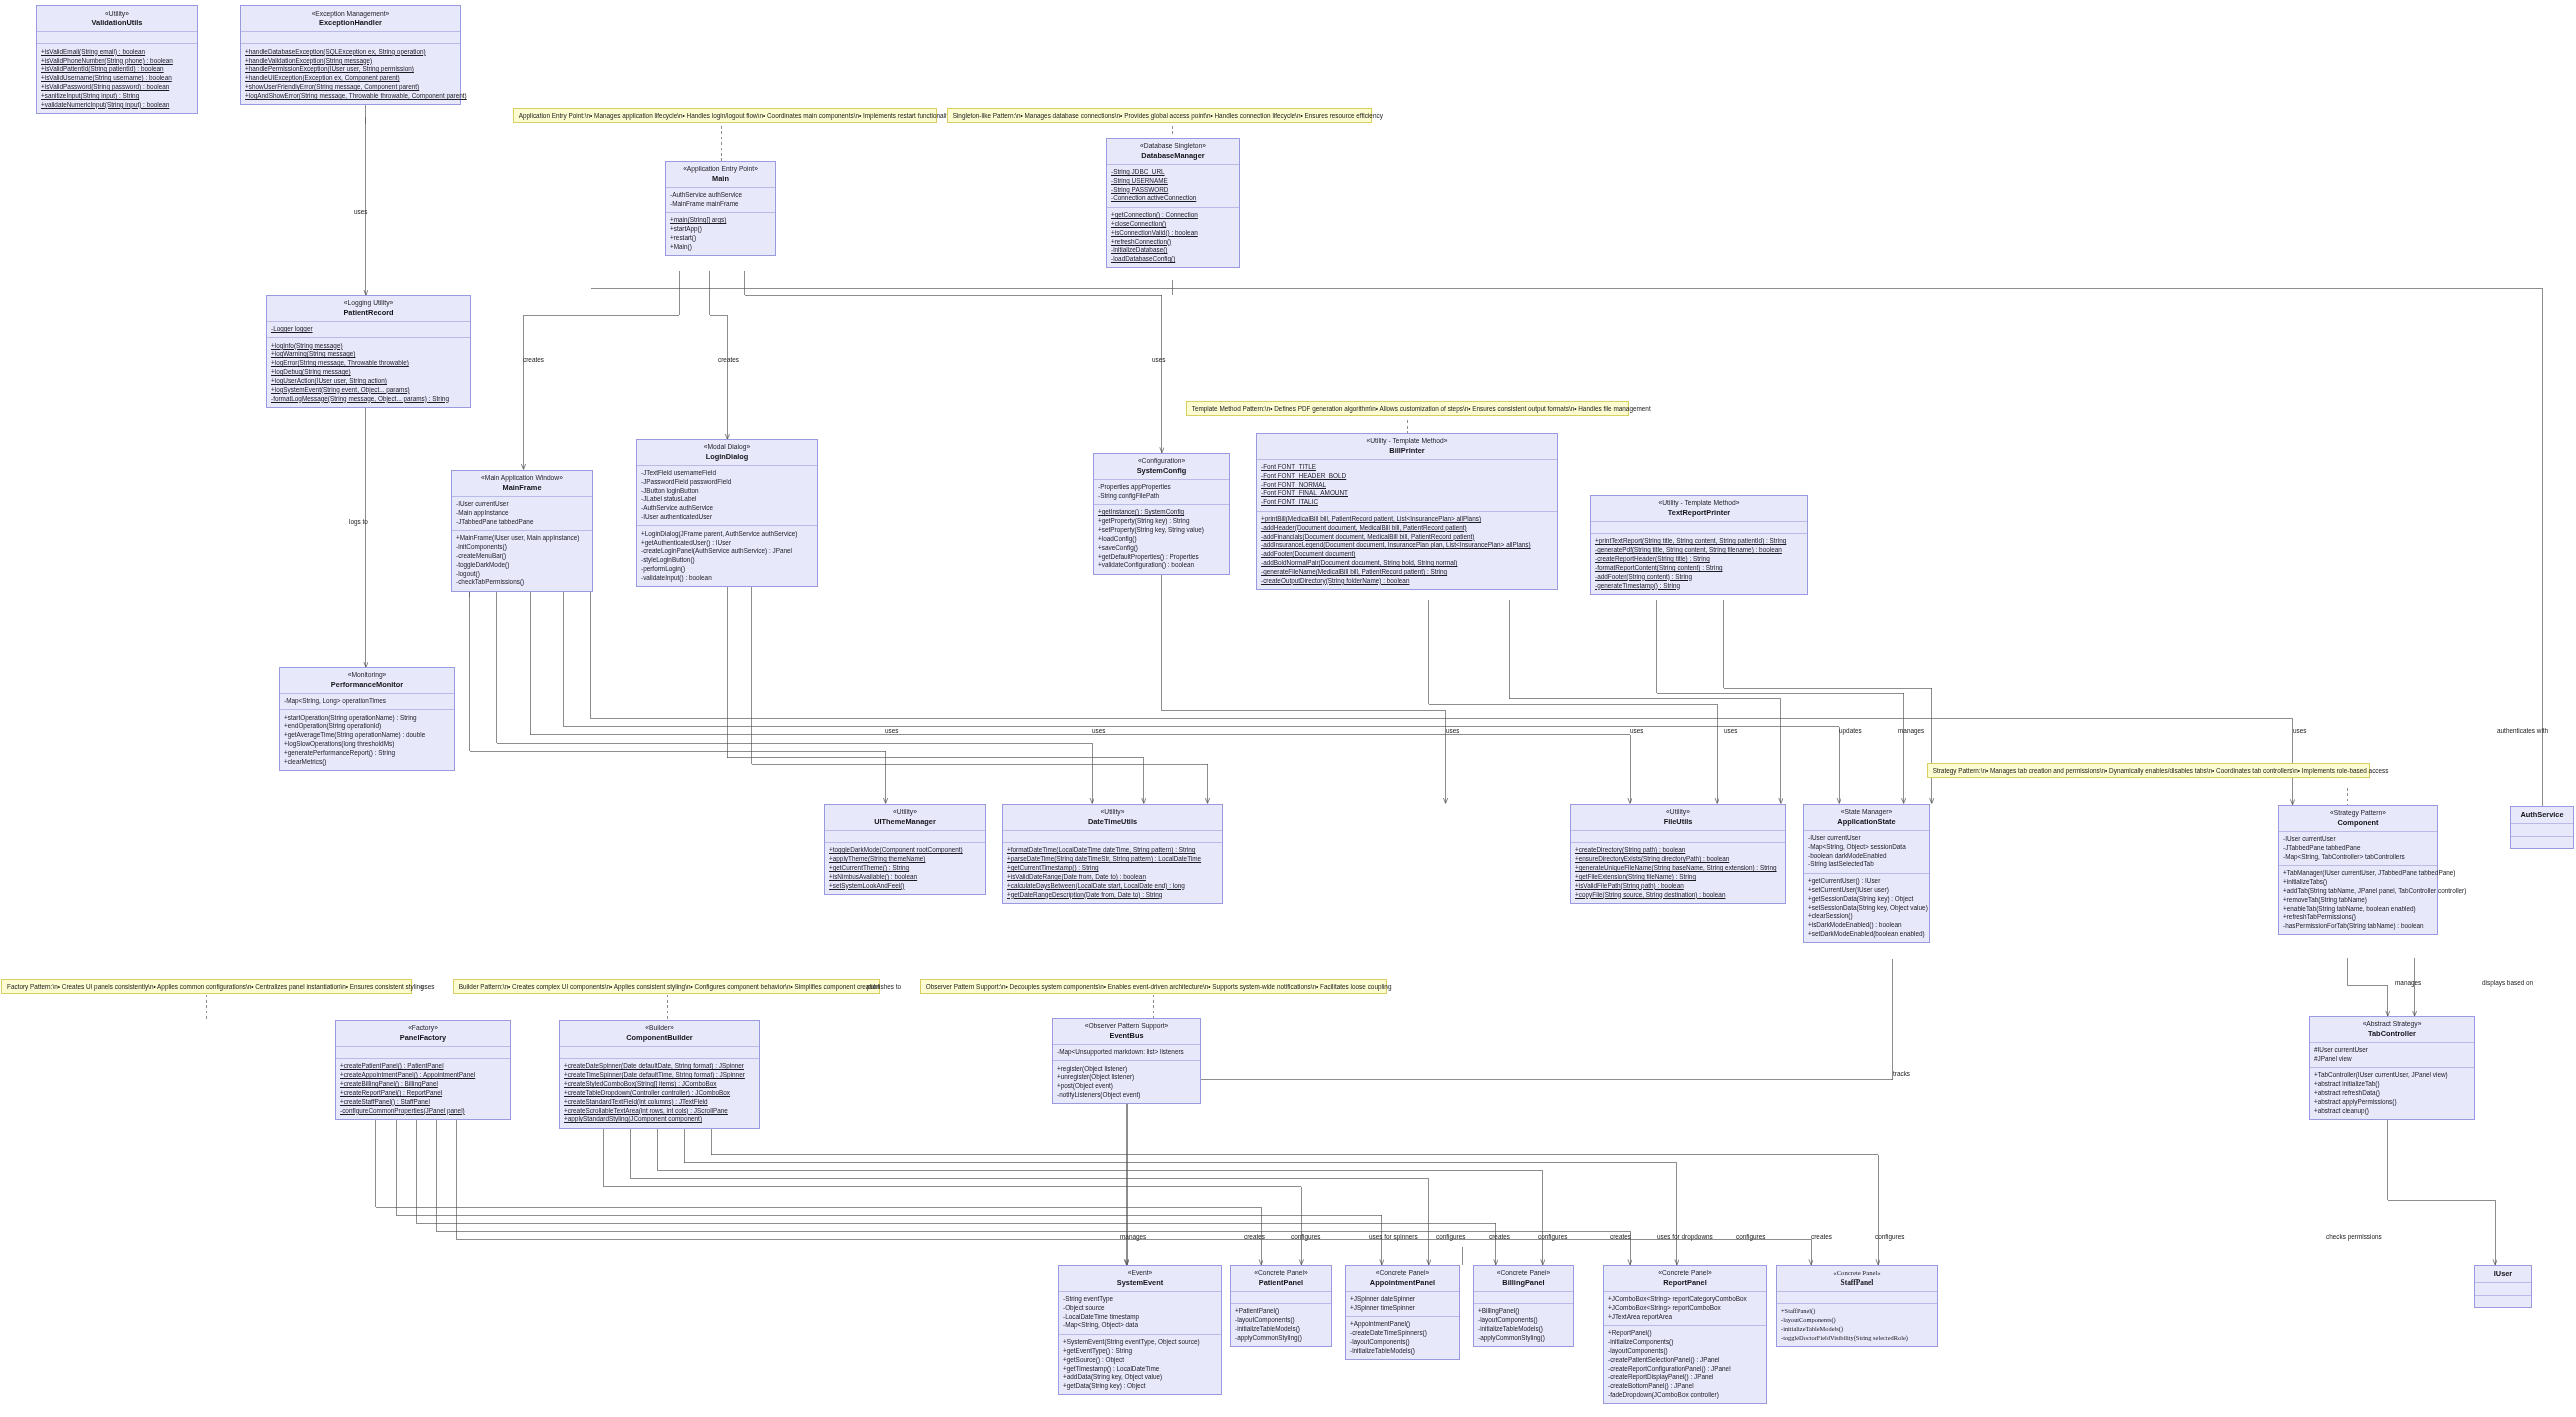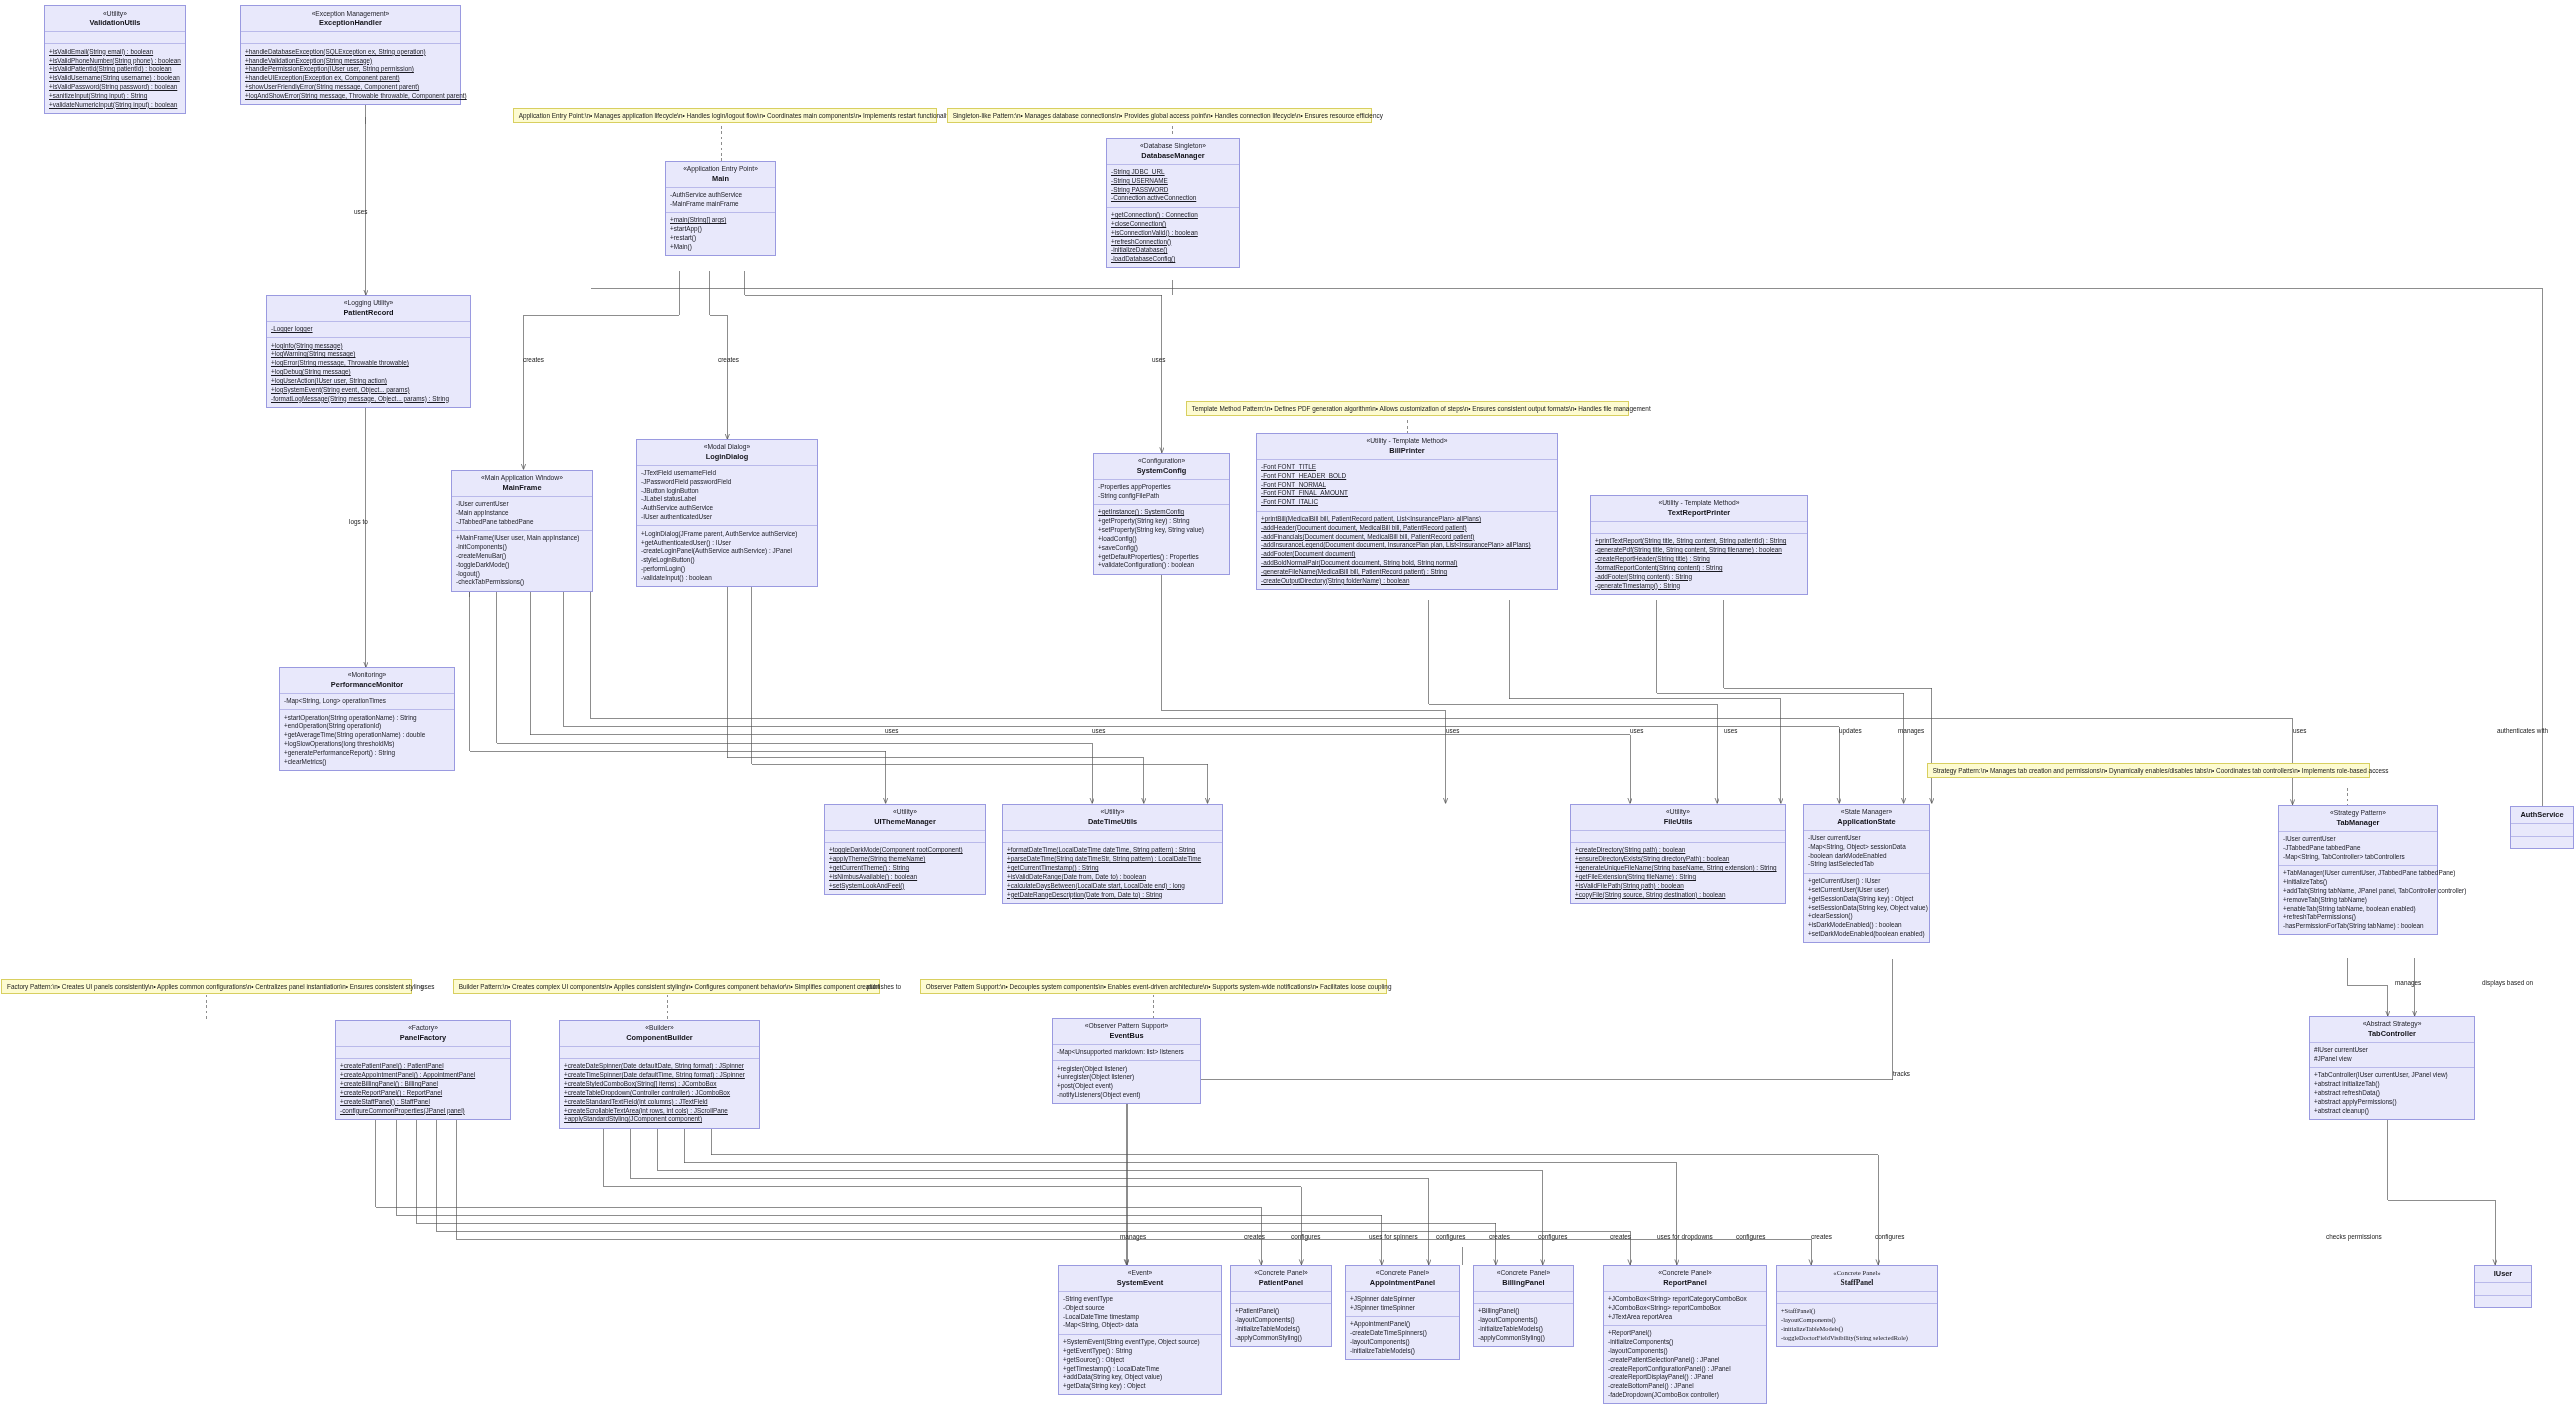--- a/index.html
+++ b/index.html
@@ -142,21 +142,21 @@
       <path d="M980,1665 L980,1746 L2300,1746 L2300,1886" marker-end="url(#arw)"></path>
       <path d="M1020,1665 L1020,1734 L2500,1734 L2500,1886" marker-end="url(#arw)"></path>
       <path d="M1060,1665 L1060,1722 L2800,1722 L2800,1886" marker-end="url(#arw)"></path>
 
       <path d="M1679,1640 L1679,1886" marker-end="url(#arw)"></path>
 
       <path d="M700,875 L700,890"></path>
       <path d="M2180,1886 L2180,1860"></path>
     </g>
   </svg>
-<div class="uml" style="left: 44px; top: 5.4px; width: 142px;">
+<div class="uml" style="left: 36px; top: 5.4px; width: 162px;">
       <div class="hdr">
         <span class="stereo">«Utility»</span>
         <span class="cname">ValidationUtils</span>
       </div>
       <div class="sec empty"></div>
       <div class="sec">
         <span class="m st">+isValidEmail(String email) : boolean</span>
         <span class="m st">+isValidPhoneNumber(String phone) : boolean</span>
         <span class="m st">+isValidPatientId(String patientId) : boolean</span>
         <span class="m st">+isValidUsername(String username) : boolean</span>
@@ -410,21 +410,21 @@
         <span class="m">+getSessionData(String key) : Object</span>
         <span class="m">+setSessionData(String key, Object value)</span>
         <span class="m">+clearSession()</span>
         <span class="m">+isDarkModeEnabled() : boolean</span>
         <span class="m">+setDarkModeEnabled(boolean enabled)</span>
       </div>
     </div>
     <div class="uml" style="left: 2278px; top: 805px; width: 160px;">
       <div class="hdr">
         <span class="stereo">«Strategy Pattern»</span>
-        <span class="cname">TabManager</span>
+        <span class="cname">Component</span>
       </div>
       <div class="sec">
         <span class="m">-IUser currentUser</span>
         <span class="m">-JTabbedPane tabbedPane</span>
         <span class="m">-Map&lt;String, TabController&gt; tabControllers</span>
       </div>
       <div class="sec">
         <span class="m">+TabManager(IUser currentUser, JTabbedPane tabbedPane)</span>
         <span class="m">+initializeTabs()</span>
         <span class="m">+addTab(String tabName, JPanel panel, TabController controller)</span>

